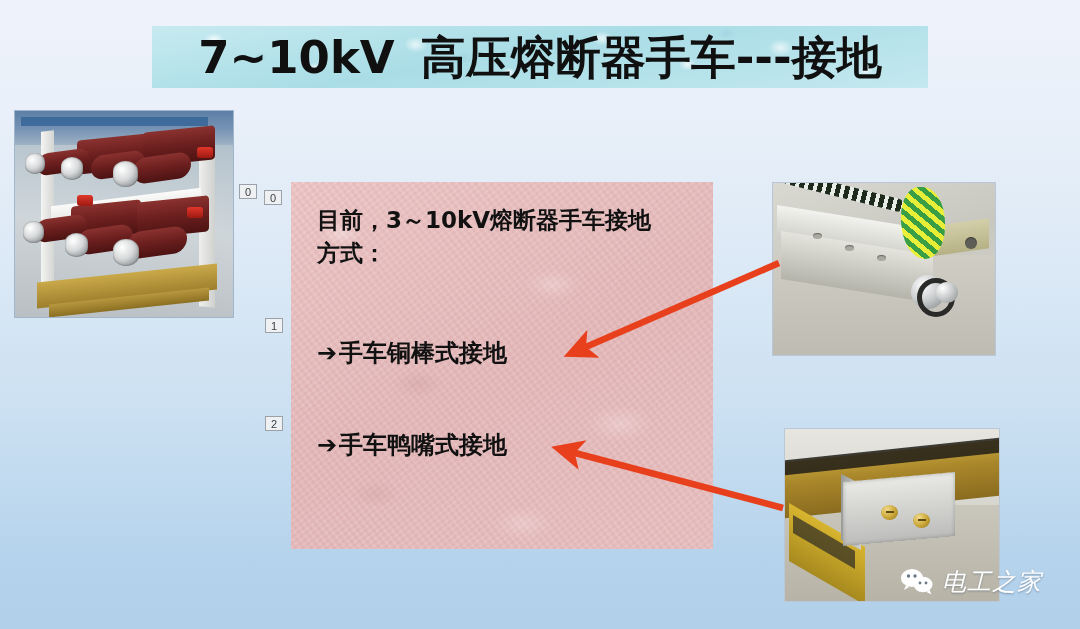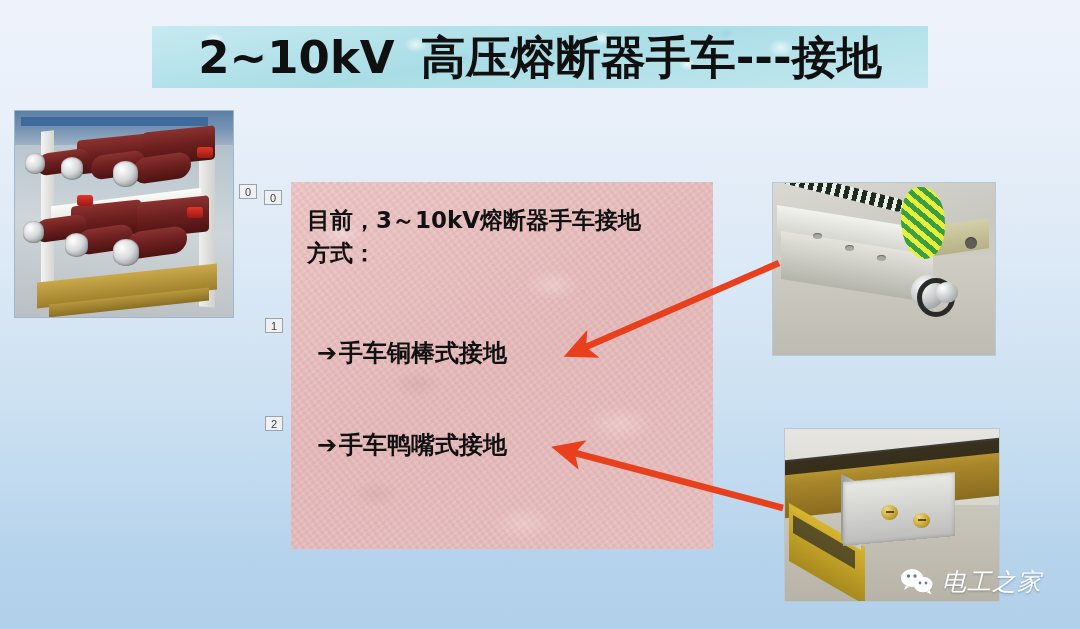--- a/index.html
+++ b/index.html
@@ -120,21 +120,21 @@
       radial-gradient(ellipse 30px 18px at 12% 14%, rgba(255,255,255,.30), rgba(255,255,255,0) 70%),
       radial-gradient(ellipse 40px 22px at 62% 28%, rgba(255,255,255,.22), rgba(255,255,255,0) 70%),
       radial-gradient(ellipse 36px 20px at 30% 55%, rgba(190,140,140,.22), rgba(190,140,140,0) 70%),
       radial-gradient(ellipse 48px 26px at 78% 66%, rgba(255,255,255,.22), rgba(255,255,255,0) 70%),
       radial-gradient(ellipse 34px 19px at 20% 85%, rgba(190,140,140,.20), rgba(190,140,140,0) 70%),
       radial-gradient(ellipse 42px 24px at 55% 93%, rgba(255,255,255,.20), rgba(255,255,255,0) 70%),
       repeating-linear-gradient(52deg, rgba(255,255,255,.05) 0 3px, rgba(170,120,120,.05) 3px 6px),
       repeating-linear-gradient(-38deg, rgba(255,255,255,.04) 0 2px, rgba(160,110,110,.05) 2px 5px),
       linear-gradient(155deg,#edc6c6 0%,#e5b9ba 50%,#e8bfc0 100%);
   }
-  .pink-inner{position:absolute;inset:0;padding:22px 18px 0 16px;box-sizing:border-box;}
+  .pink-inner{position:absolute;inset:0;padding:22px 18px 0 26px;box-sizing:border-box;}
   .ptext{
     font-family:"DejaVu Sans","Liberation Sans",sans-serif;
     font-size:23px;font-weight:bold;color:#111111;line-height:1.42;
   }
   .bullet-line{
     position:absolute;font-family:"DejaVu Sans","Liberation Sans",sans-serif;
     font-size:24px;font-weight:bold;color:#111111;white-space:nowrap;
   }
   .b1{left:26px;top:155px;}
   .b2{left:26px;top:247px;}
@@ -160,21 +160,21 @@
   .watermark{position:absolute;left:900px;top:566px;display:flex;align-items:center;gap:8px;}
   .wm-text{font-size:24px;color:#ffffff;font-family:"DejaVu Sans","Liberation Sans",sans-serif;
            text-shadow:0 1px 2px rgba(60,80,100,.45);letter-spacing:1px;font-style:italic;}
 </style>
 </head>
 <body>
 
 <div class="slide">
 
   <div class="title-banner">
-    <div class="title-text"><span>2~10kV</span><span class="ttsp"></span><span>高压熔断器手车---接地</span></div>
+    <div class="title-text"><span>7~10kV</span><span class="ttsp"></span><span>高压熔断器手车---接地</span></div>
   </div>
 
   <div class="photo ph-left">
     <div class="bg"></div>
     <div class="shelf"></div>
     <div class="shelf2"></div>
     <div class="frameL"></div>
     <div class="frameR"></div>
     <div class="plate"></div>
 

